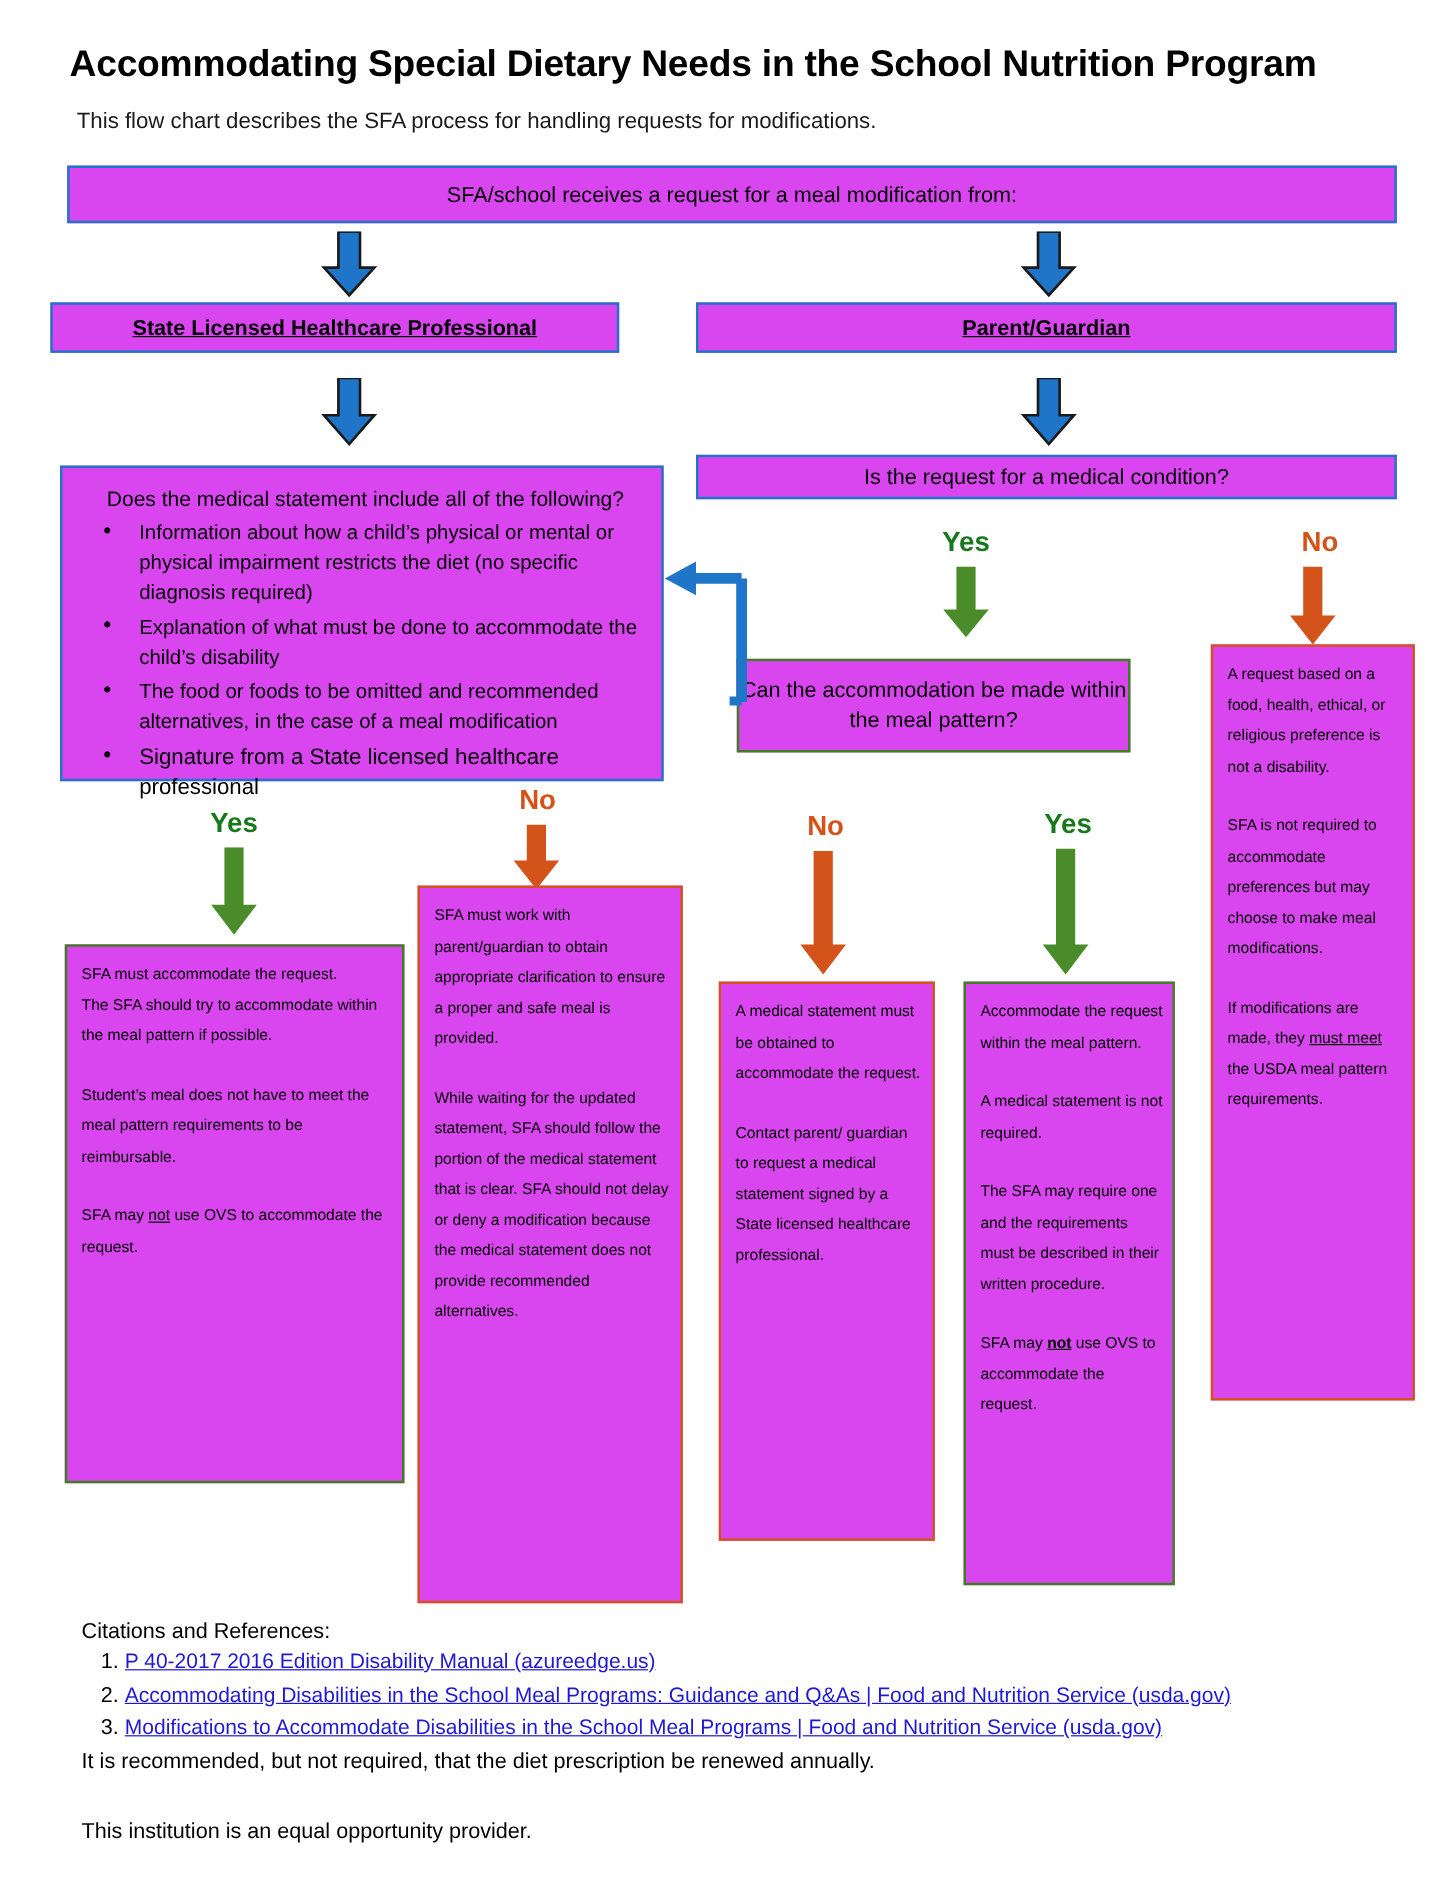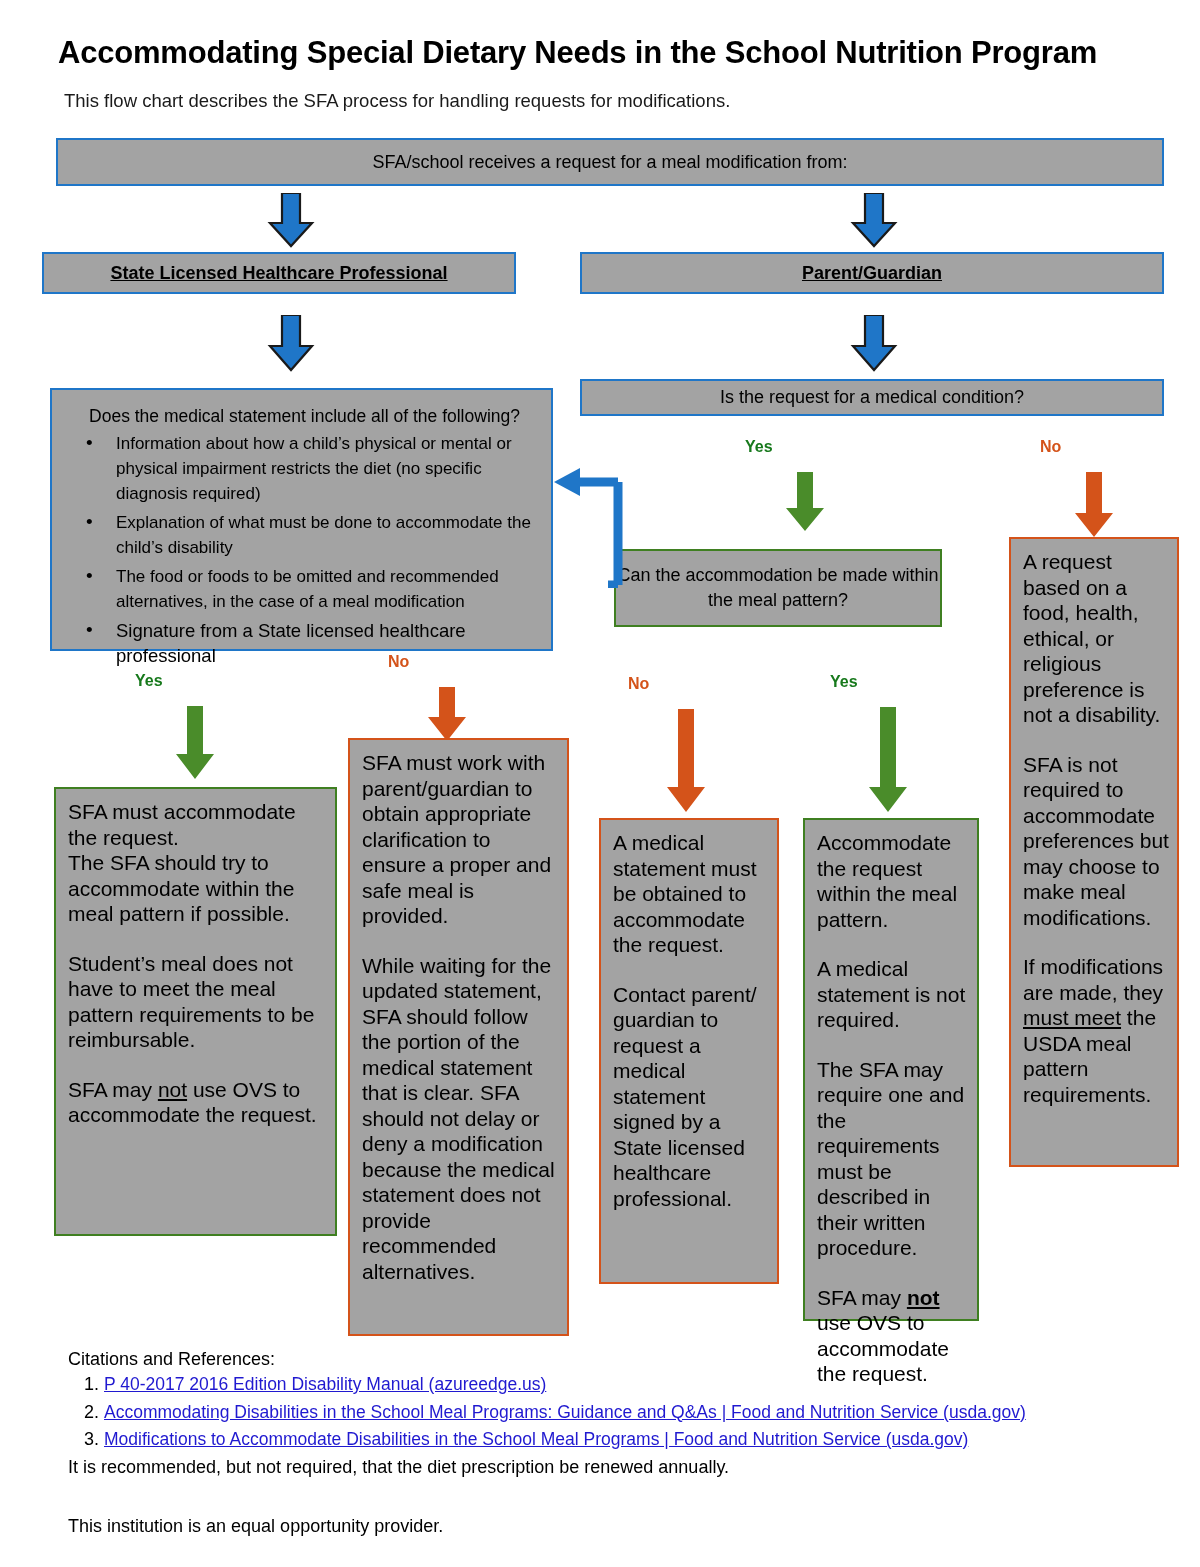--- a/index.html
+++ b/index.html
@@ -34,42 +34,42 @@
   }
   #page-subtitle {
     left: 64px; top: 88px; width: 1100px;
     font-size: 18.5px;
     line-height: 26px;
     color: #1a1a1a;
   }
 
   
   .box {
-    background: #a3a3a3;
+    background: #d946ef;
     border: 2px solid #1f76c8;
   }
   .box.blue   { border-color: #1f76c8; }
   .box.green  { border-color: #3f7f21; }
   .box.orange { border-color: #d4531a; }
 
   .box-center {
     display: flex;
     align-items: center;
     justify-content: center;
     text-align: center;
   }
   .box-text {
     font-size: 18px;
     line-height: 25px;
   }
   .box-text.bold { font-weight: bold; text-decoration: underline; }
 
   .bodybox {
     padding: 10px 8px 6px 12px;
-    font-size: 21px;
+    font-size: 13px;
     line-height: 25.5px;
     color: #000;
   }
   .bodybox p { margin: 0; }
   .bodybox p.gap { margin-top: 24px; }
   .u  { text-decoration: underline; }
   .ub { text-decoration: underline; font-weight: bold; }
 
   
   #checklist-box { padding: 14px 10px 8px 16px; }
@@ -102,22 +102,23 @@
   ul.checklist li.strong {
     font-size: 18.5px;
     font-weight: 500;
   }
 
   
   .arrow { position: absolute; }
 
   
   .branch-label {
-    font-size: 16px;
+    font-size: 23px;
     font-weight: bold;
+    text-align: center;
   }
   .branch-label.yes { color: #17791c; }
   .branch-label.no  { color: #d4531a; }
 
   
   #citations-heading {
     left: 68px; top: 1347px;
     font-size: 18px;
     line-height: 24px;
   }

